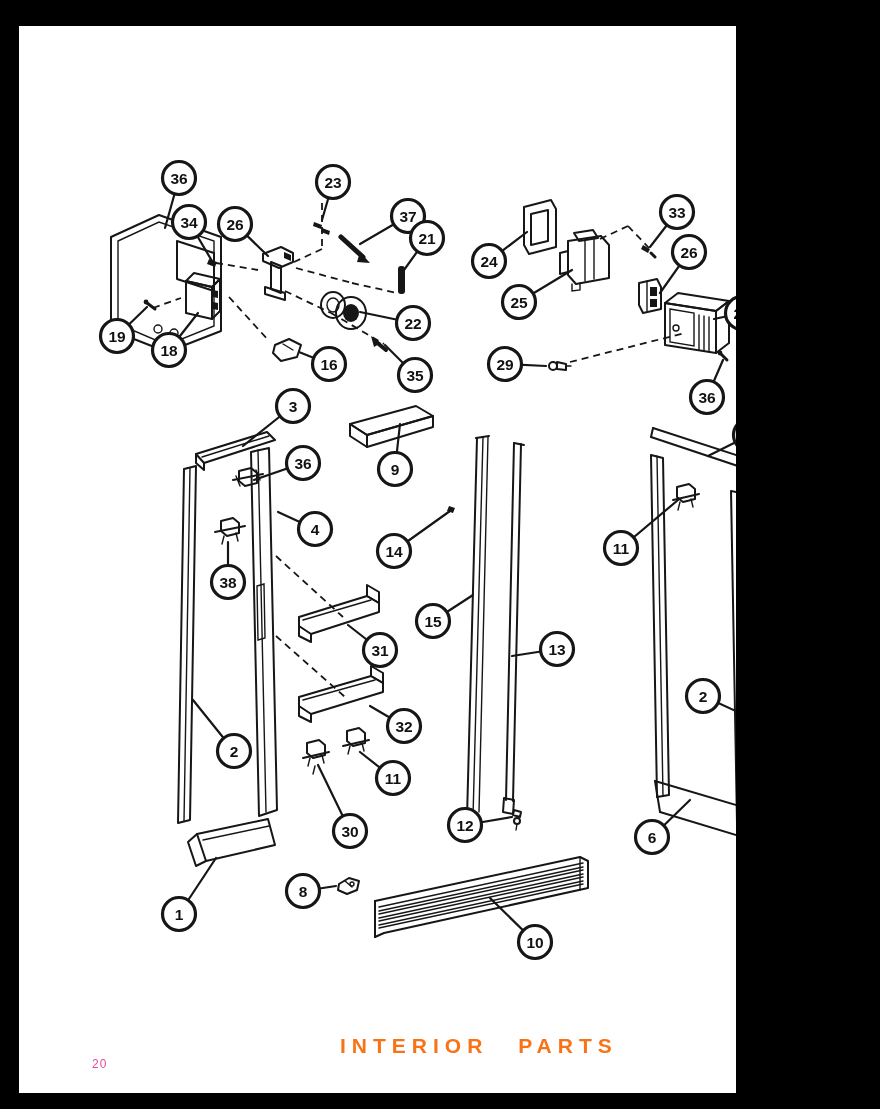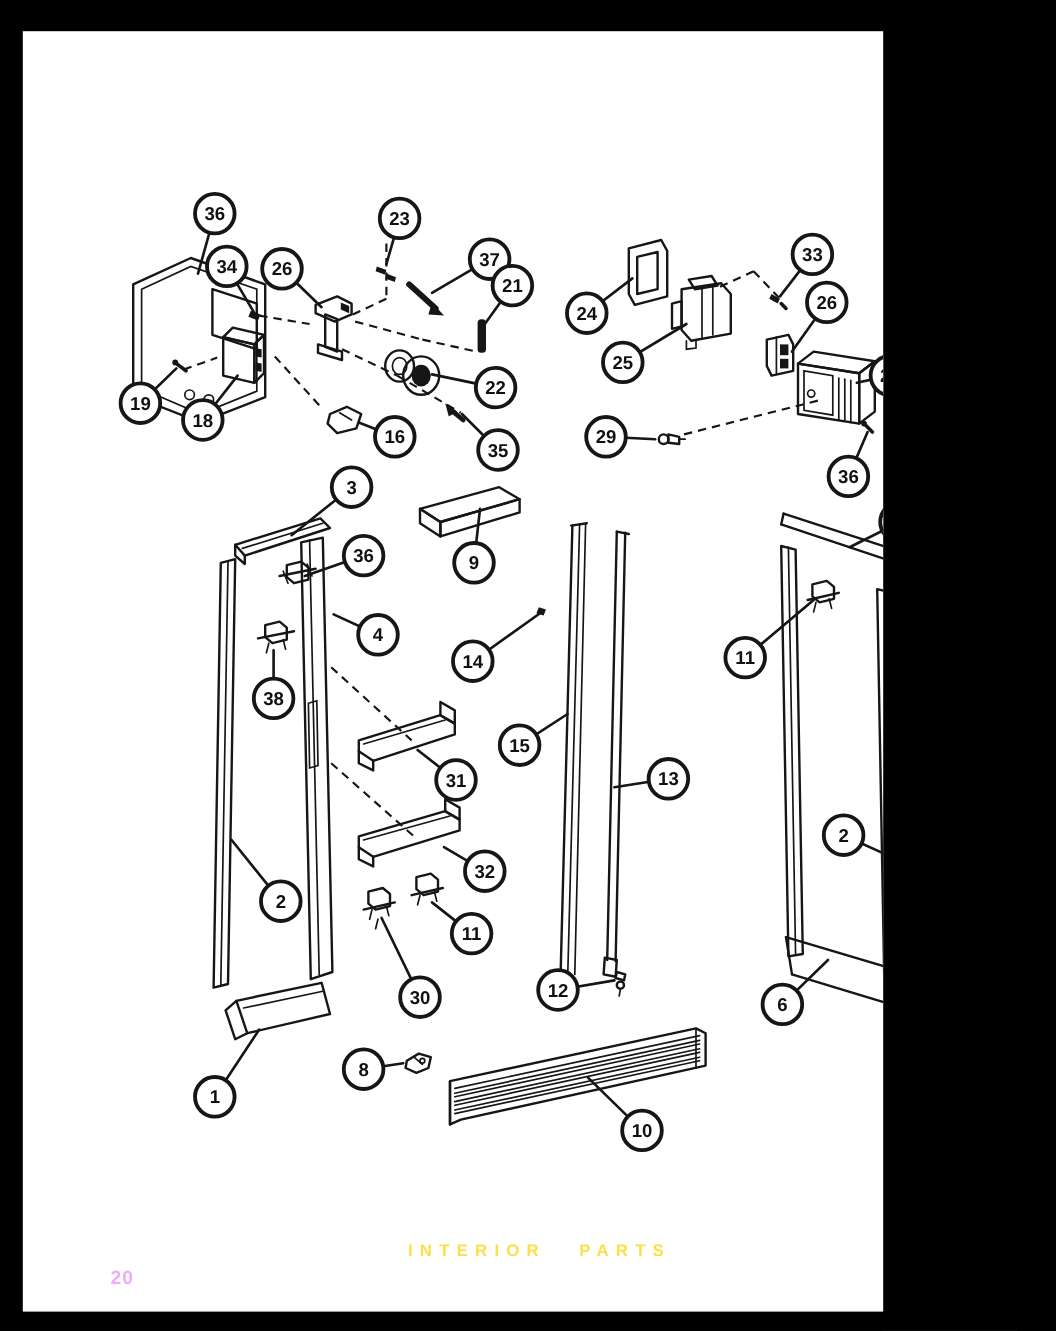--- a/index.html
+++ b/index.html
@@ -8,24 +8,24 @@
   .stage svg{position:absolute;left:0;top:0;}
   
   .s{stroke:#161616;stroke-width:2;fill:none;stroke-linejoin:round;stroke-linecap:round;}
   .thin{stroke:#161616;stroke-width:1.4;fill:none;stroke-linecap:round;}
   .f{fill:#161616;stroke:none;}
   .dash{stroke:#161616;stroke-width:1.8;stroke-dasharray:7 5;fill:none;stroke-linecap:butt;}
   .leader{stroke:#161616;stroke-width:2.2;stroke-linecap:round;}
   .co circle{fill:#fff;stroke:#161616;stroke-width:3.2;}
   .co text{font-family:"Liberation Sans",sans-serif;font-weight:bold;font-size:15.5px;
            text-anchor:middle;fill:#111;}
-  .caption{position:absolute;left:340px;top:1034px;color:#fde047;font-weight:bold;
-           font-size:14px;letter-spacing:6px;word-spacing:18px;}
-  .pagenum{position:absolute;left:92px;top:1057px;color:#f0abfc;font-weight:bold;
-           font-size:16px;letter-spacing:1px;}
+  .caption{position:absolute;left:340px;top:1034px;color:#f97316;font-weight:bold;
+           font-size:21px;letter-spacing:6px;word-spacing:18px;}
+  .pagenum{position:absolute;left:92px;top:1057px;color:#ec4899;font-weight:normal;
+           font-size:12px;letter-spacing:1px;}
 </style>
 </head>
 <body>
 
 <div class="stage">
   <svg width="880" height="1109" viewBox="0 0 880 1109">
 
     <g>
       <rect x="0" y="0" width="880" height="1109" fill="#000"></rect>
       <rect x="19" y="26" width="835" height="1067" fill="#fff"></rect>

